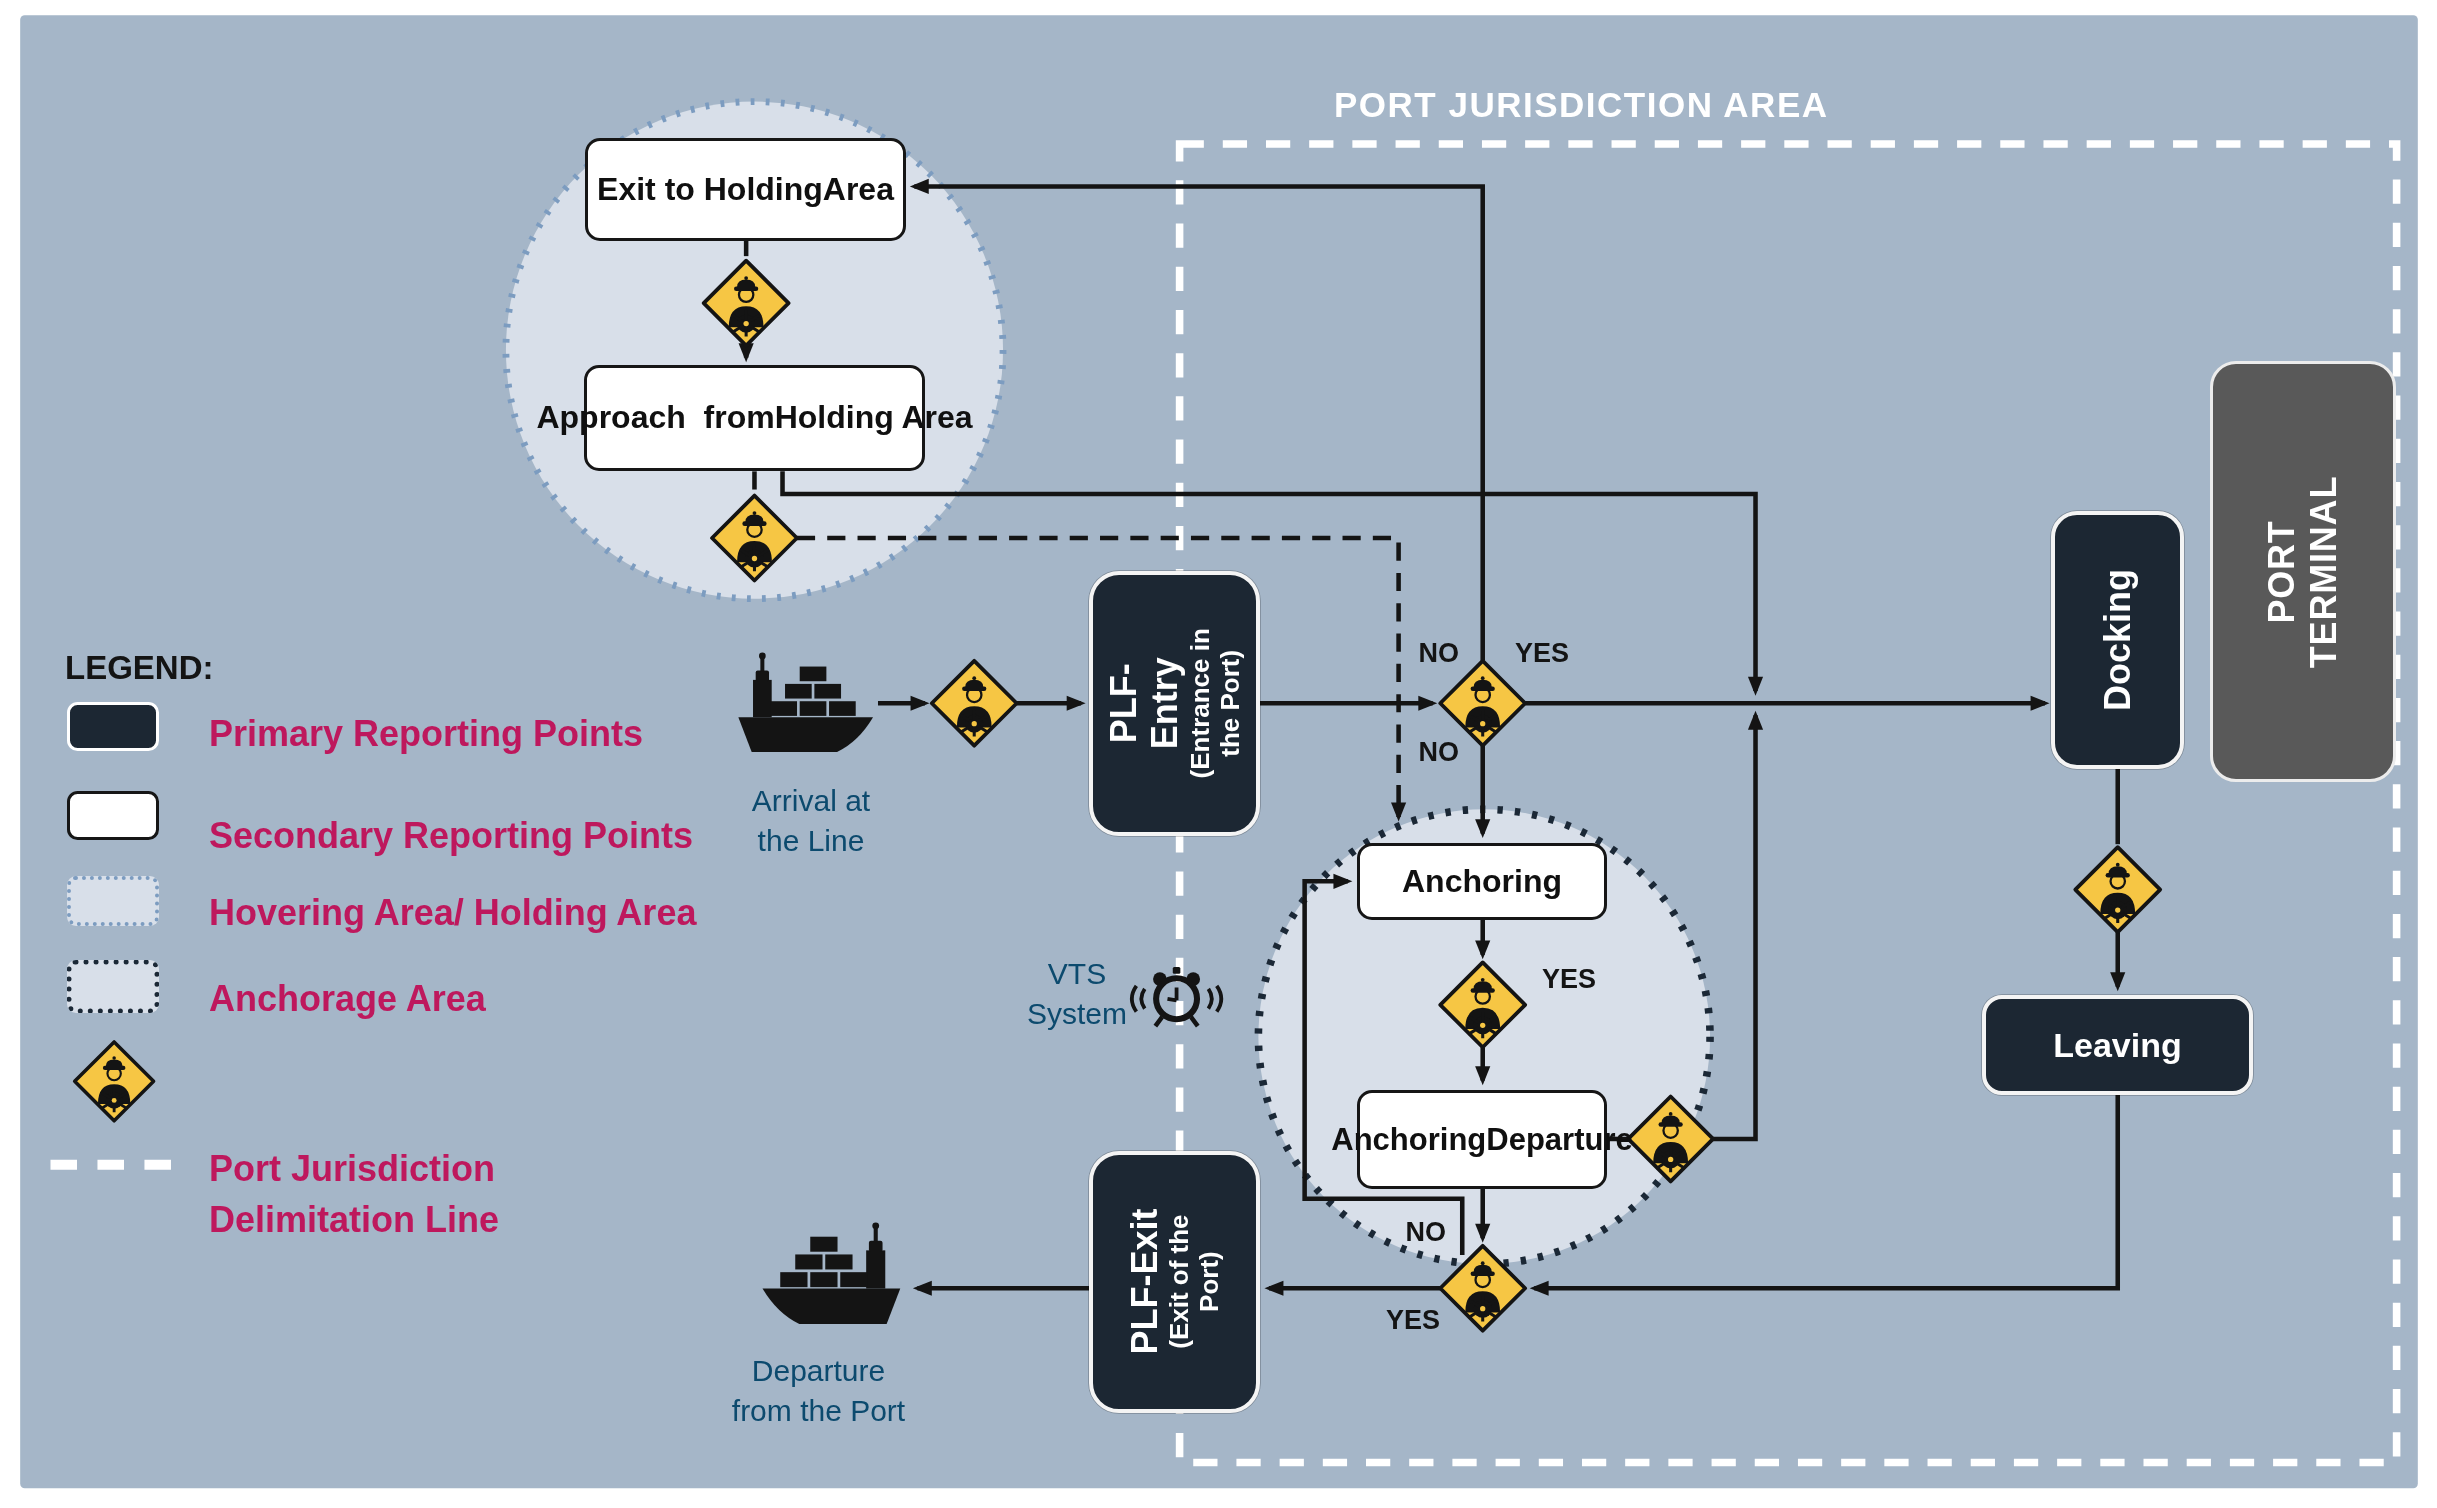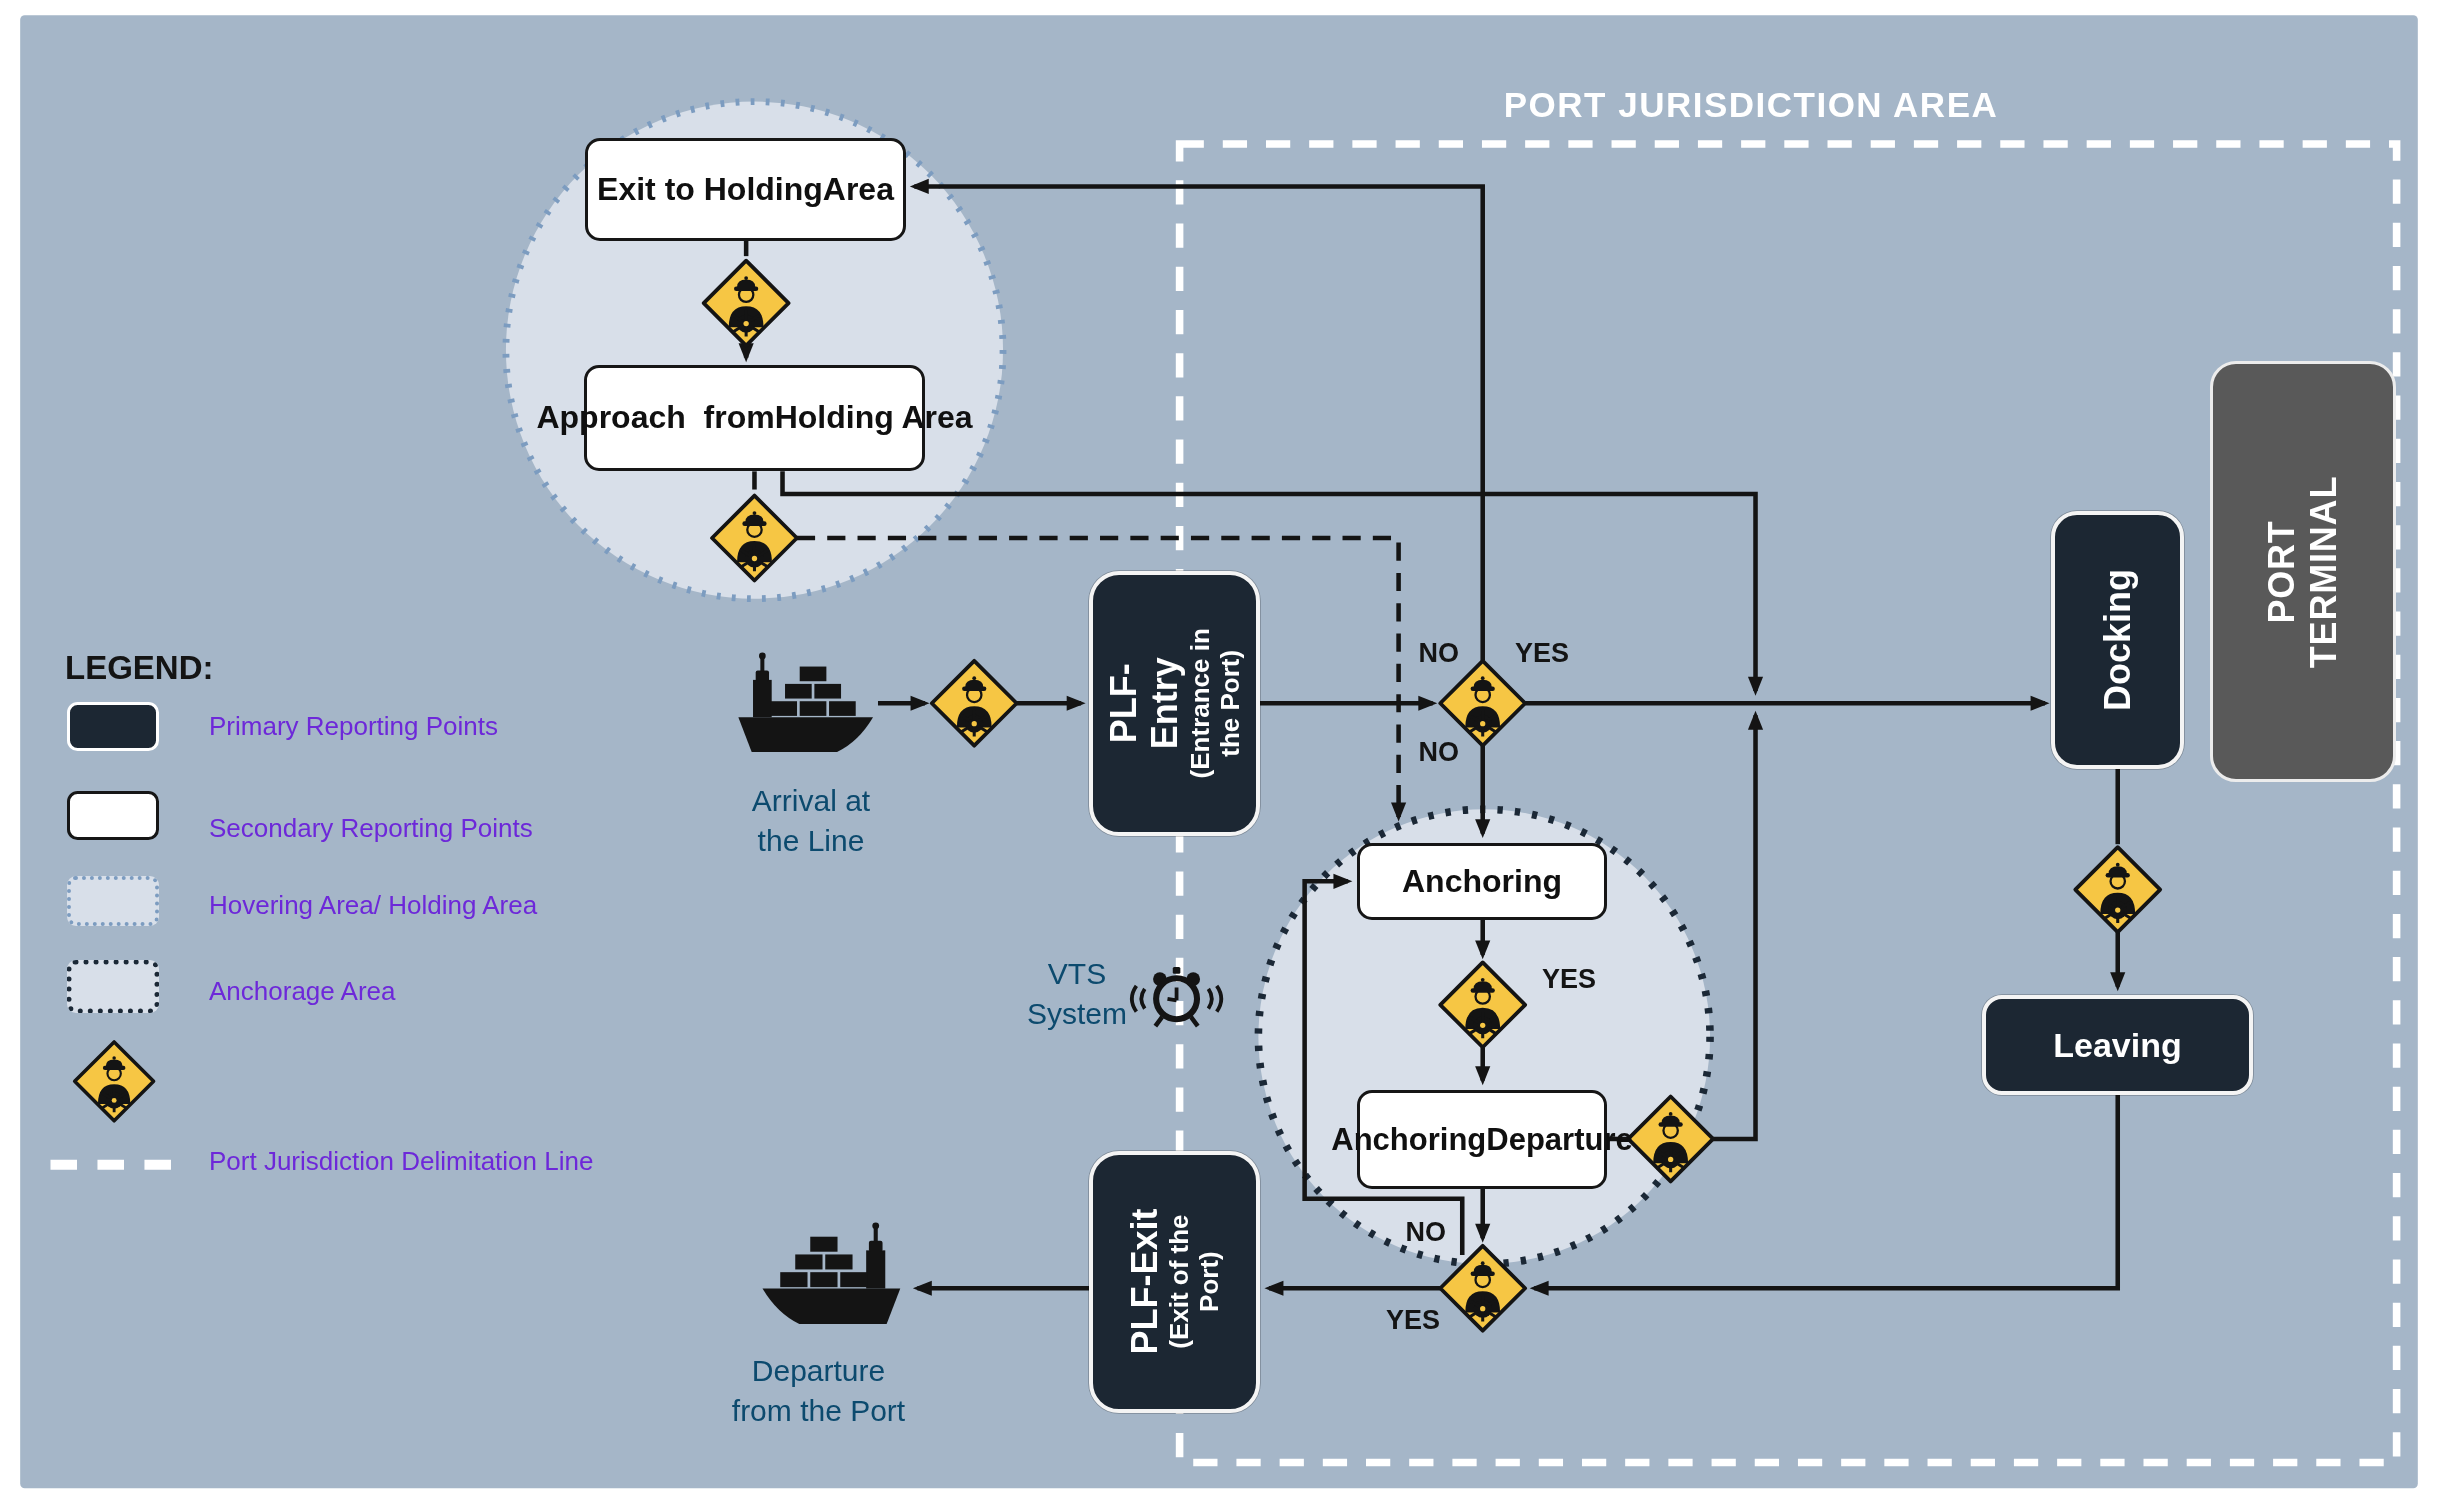--- a/index.html
+++ b/index.html
@@ -32,23 +32,23 @@
            display:flex;align-items:center;justify-content:center;color:var(--primary_text);
            font-weight:700;text-align:center;box-shadow:0 0 0 0.8px rgba(0,0,0,.25);}
   .term-box{background:var(--terminal_gray);border:3.8px solid #ececec;border-radius:26px;
             display:flex;align-items:center;justify-content:center;color:#ffffff;font-weight:700;}
   .rot{transform:rotate(-90deg);}
   .pri-title{font-size:36px;display:block;line-height:1.15;}
   .pri-sub{font-size:26px;display:block;line-height:1.15;}
   .decision{position:absolute;font-size:27px;font-weight:700;color:var(--line_black);}
   .shiplabel{position:absolute;font-weight:400;font-size:30px;line-height:1.32;text-align:center;color:#0c4a6e;}
   .shiplabel span{display:block;}
-  .legend-label{position:absolute;font-size:26px;font-weight:400;color:#6d28d9;line-height:1.42;}
+  .legend-label{position:absolute;font-size:36px;font-weight:700;color:#be185d;line-height:1.42;}
   .swatch{position:absolute;box-sizing:border-box;}
-  .title-text{position:absolute;color:#ffffff;font-weight:700;font-size:35px;letter-spacing:1.5px;text-align:center;}
+  .title-text{position:absolute;color:#ffffff;font-weight:700;font-size:35px;letter-spacing:1.5px;text-align:left;}
 </style>
 </head>
 <body>
 
 <div class="stage">
 
   <svg width="2438" height="1508" viewBox="0 0 3216 1990">
     <defs>
       <marker id="ah" markerUnits="userSpaceOnUse" markerWidth="30" markerHeight="26" refX="21" refY="12" orient="auto">
         <path class="ah" d="M2 2 L27 12 L2 22 Z"></path>

